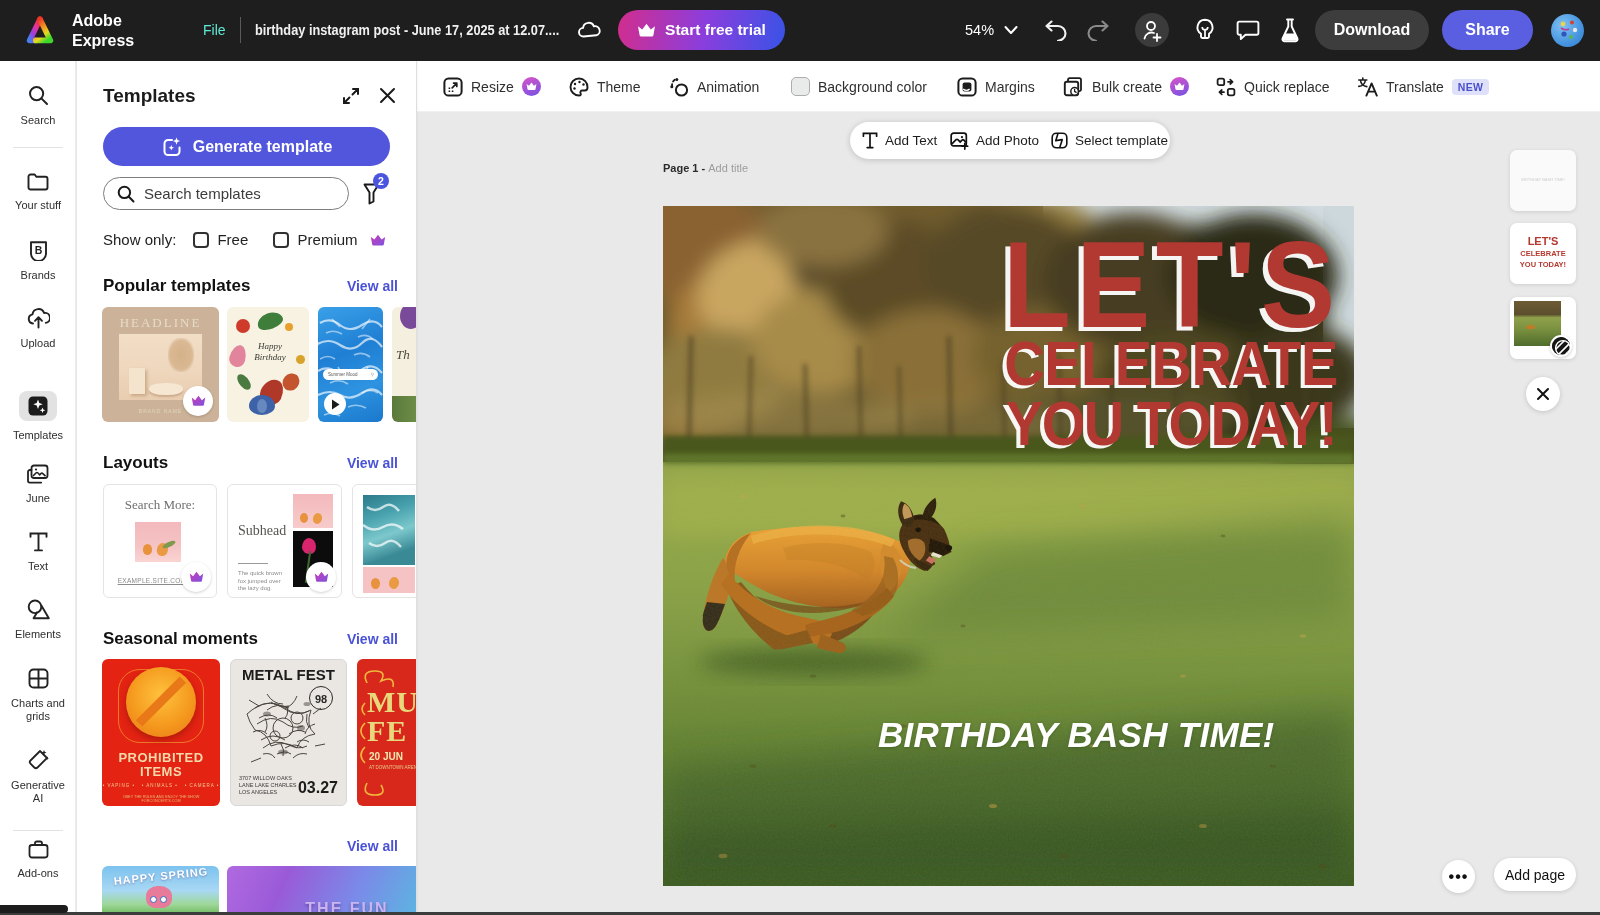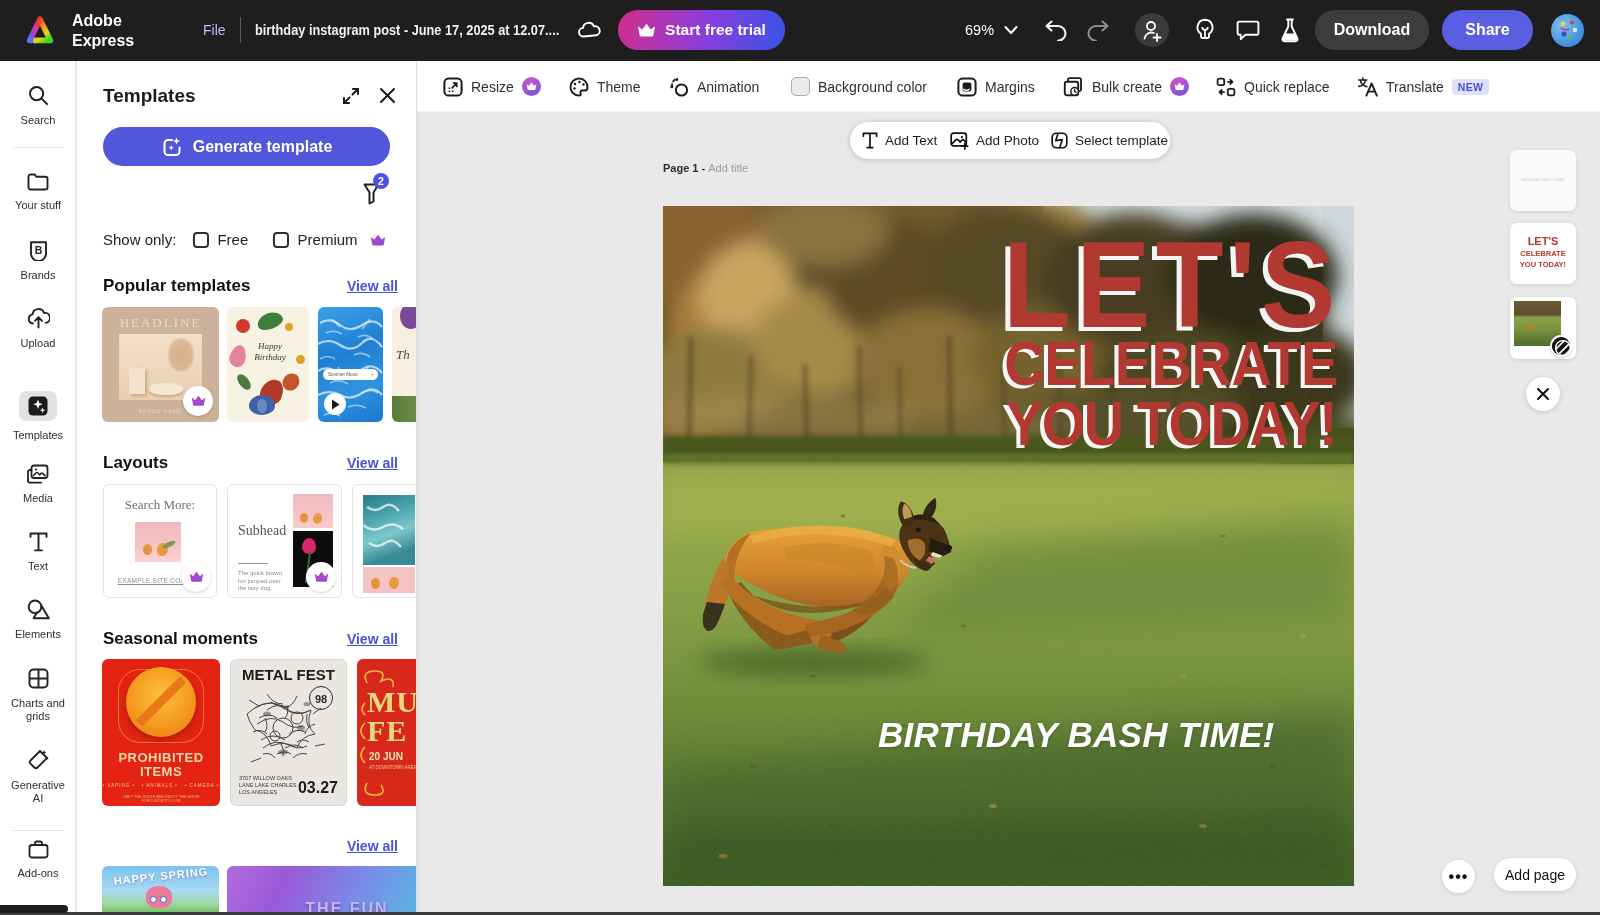--- a/index.html
+++ b/index.html
@@ -2,21 +2,21 @@
 <html><head>
 <meta charset="utf-8">
 <style>
 * { margin:0; padding:0; box-sizing:border-box; -webkit-font-smoothing:antialiased; }
 html,body { width:1600px; height:915px; overflow:hidden; background:#e9e9e9;
   font-family:"Liberation Sans", sans-serif; }
 
 #topbar { position:absolute; left:0; top:0; width:1600px; height:61px; background:#1e1e1e; z-index:50; }
 #topbar .logo { position:absolute; left:24px; top:14px; }
 #topbar .brand { position:absolute; left:72px; top:11px; color:#fff; font-weight:bold; font-size:16px; line-height:20px; }
-#topbar .file { position:absolute; left:203px; top:22px; color:#c4b5fd; font-size:14px; }
+#topbar .file { position:absolute; left:203px; top:22px; color:#5eead4; font-size:14px; }
 #topbar .vsep { position:absolute; left:240px; top:17px; width:1px; height:26px; background:#5a5a5a; }
 #topbar .docname { position:absolute; left:255px; top:22px; color:#f0f0f0; font-size:14.5px; font-weight:bold; transform:scaleX(0.88); transform-origin:left center; white-space:nowrap; }
 .cloudico { position:absolute; left:577px; top:18px; }
 #trialbtn { position:absolute; left:618px; top:10px; width:167px; height:40px; border-radius:20px;
   background:linear-gradient(100deg,#d22d8c 0%,#8a3edd 52%,#3853e6 100%);
   color:#fff; font-weight:bold; font-size:15.5px; display:flex; align-items:center; justify-content:center; gap:9px;}
 #zoomctl { position:absolute; left:965px; top:22px; color:#fff; font-size:14.5px; }
 .tico { position:absolute; top:0; }
 #download { position:absolute; left:1315px; top:10px; width:114px; height:40px; border-radius:20px; background:#3d3d3d;
   color:#fff; font-size:16px; font-weight:bold; display:flex; align-items:center; justify-content:center; }
@@ -38,21 +38,21 @@
 .pico { position:absolute; }
 #genbtn { position:absolute; left:26px; top:66px; width:287px; height:39px; border-radius:20px; background:#5156dd;
   color:#fff; font-size:16px; font-weight:bold; display:flex; align-items:center; justify-content:center; gap:10px; }
 #searchbox { position:absolute; left:26px; top:116px; width:246px; height:33px; border:1.8px solid #7d7d7d; border-radius:17px;
   display:flex; align-items:center; color:#3c3c3c; font-size:15px; }
 #filterbadge { position:absolute; left:296px; top:112px; width:16px; height:16px; border-radius:50%; background:#4b54de;
   color:#fff; font-size:10.5px; font-weight:bold; text-align:center; line-height:16px;}
 #showonly { position:absolute; left:26px; top:170px; font-size:15px; color:#222; }
 .cbx { display:inline-block; width:16px; height:16px; border:2px solid #323232; border-radius:4px; vertical-align:-3px; }
 .sechead { position:absolute; font-size:17px; color:#111; font-weight:bold; }
-.viewall { position:absolute; right:18px; font-size:14px; font-weight:bold; color:#4a52d8;text-decoration:underline; }
+.viewall { position:absolute; right:18px; font-size:14px; font-weight:bold; color:#4a52d8; }
 .thumb { position:absolute; border-radius:6px; overflow:hidden; }
 .crownbadge { position:absolute; width:30px; height:30px; border-radius:50%; background:#fff; display:flex; align-items:center; justify-content:center; box-shadow:0 1px 3px rgba(0,0,0,.18);}
 
 #toolbar { position:absolute; left:417px; top:61px; width:1183px; height:51px; background:#fff; z-index:20; border-bottom:1px solid #f0f0f0;}
 .tbitem { position:absolute; top:0; height:51px; display:flex; align-items:center; gap:8px; font-size:14px; color:#2f2f2f; }
 .minicrown { width:19px; height:19px; border-radius:50%; background:linear-gradient(160deg,#cf53cb 10%,#7d53e0 90%); display:flex; align-items:center; justify-content:center; }
 .newchip { background:#dfe0f9; color:#4a50c8; font-size:10.5px; font-weight:bold; border-radius:4px; padding:2px 6px; letter-spacing:.3px;}
 
 #canvas { position:absolute; left:417px; top:112px; width:1183px; height:803px; background:#e9e9e9; }
 #pagetitle { position:absolute; left:246px; top:50px; font-size:11px; color:#2c2c2c; font-weight:bold; }
@@ -98,21 +98,21 @@
   <div class="brand">Adobe<br>Express</div>
   <div class="file">File</div>
   <div class="vsep"></div>
   <div class="docname">birthday instagram post - June 17, 2025 at 12.07....</div>
   <svg class="cloudico" width="26" height="24" viewBox="0 0 26 24">
       <path d="M6.5 18.5 a4.3 4.3 0 0 1 -0.4 -8.6 a5.6 5.6 0 0 1 10.8 -1.5 a4.6 4.6 0 0 1 2.4 8.9 z" fill="none" stroke="#fff" stroke-width="1.9" stroke-linejoin="round"></path>
     </svg>
   <div id="trialbtn"><svg width="19" height="15" viewBox="0 0 19 15">
         <path d="M1 3.2 L5.2 6.4 L9.5 0.8 L13.8 6.4 L18 3.2 L16.4 12.2 a1.6 1.6 0 0 1 -1.6 1.3 L4.2 13.5 a1.6 1.6 0 0 1 -1.6 -1.3 Z" fill="#fff"></path>
       </svg>Start free trial</div>
-  <div id="zoomctl">69%</div>
+  <div id="zoomctl">54%</div>
   <svg class="tico" style="left:1004px; top:25px;" width="14" height="10" viewBox="0 0 14 10">
       <path d="M1.5 2 L7 8 L12.5 2" fill="none" stroke="#fff" stroke-width="2" stroke-linecap="round" stroke-linejoin="round"></path>
     </svg>
   <svg class="tico" style="left:1044px; top:20px;" width="24" height="21" viewBox="0 0 24 21">
       <path d="M7.5 1.5 L2.5 6 L7.5 10.5 M2.5 6 L14 6 a7.5 7.5 0 0 1 7.5 7.5 a7.5 7.5 0 0 1 -7.5 7.2" fill="none" stroke="#f2f2f2" stroke-width="2.1" stroke-linecap="round" stroke-linejoin="round"></path>
     </svg>
   <svg class="tico" style="left:1086px; top:20px;" width="24" height="21" viewBox="0 0 24 21">
       <path d="M16.5 1.5 L21.5 6 L16.5 10.5 M21.5 6 L10 6 a7.5 7.5 0 0 0 -7.5 7.5 a7.5 7.5 0 0 0 7.5 7.2" fill="none" stroke="#8a8a8a" stroke-width="2.1" stroke-linecap="round" stroke-linejoin="round"></path>
     </svg>
   <div class="tico" style="left:1135px; top:13px; width:34px; height:34px; border-radius:50%; background:#3b3b3b; position:absolute;">
@@ -185,21 +185,21 @@
       </svg>
     <div class="rlab" style="margin-top:8px;">Templates</div>
   </div>
   <div class="railitem" style="top:403px;">
     <svg class="ric" width="22" height="20" viewBox="0 0 22 20">
         <rect x="4.5" y="1.5" width="16" height="12.5" rx="2.5" fill="none" stroke="#222" stroke-width="1.8"></rect>
         <path d="M4.5 6 L2.8 6 a1.8 1.8 0 0 0 -1.8 1.8 l0 9 a1.8 1.8 0 0 0 1.8 1.8 l11.4 0" fill="none" stroke="#222" stroke-width="1.8" stroke-linecap="round"></path>
         <circle cx="9" cy="5.5" r="1.1" fill="#222"></circle>
         <path d="M6 12 l3.2-3.2 a1 1 0 0 1 1.5 0 l2 2 1.4-1.4 a1 1 0 0 1 1.5 0 l2.9 2.8" fill="none" stroke="#222" stroke-width="1.6"></path>
       </svg>
-    <div class="rlab">Media</div>
+    <div class="rlab">June</div>
   </div>
   <div class="railitem" style="top:471px;">
     <svg class="ric" width="19" height="20" viewBox="0 0 19 20">
         <path d="M1.5 4.8 L1.5 1.5 L17.5 1.5 L17.5 4.8 M9.5 1.8 L9.5 18 M6 18.4 L13 18.4" fill="none" stroke="#222" stroke-width="1.9" stroke-linecap="round"></path>
       </svg>
     <div class="rlab">Text</div>
   </div>
   <div class="railitem" style="top:538px;">
     <svg class="ric" width="23" height="21" viewBox="0 0 23 21">
         <circle cx="8" cy="7.8" r="6.3" fill="none" stroke="#222" stroke-width="1.9"></circle>
@@ -240,20 +240,27 @@
   <svg class="pico" style="left:302px; top:26px;" width="17" height="17" viewBox="0 0 17 17">
       <path d="M2 2 L15 15 M15 2 L2 15" stroke="#1a1a1a" stroke-width="2" stroke-linecap="round"></path>
     </svg>
   <div id="genbtn">
     <svg width="22" height="22" viewBox="0 0 22 22">
         <path d="M18.5 11.5 l0 4 a3.5 3.5 0 0 1 -3.5 3.5 l-8 0 a3.5 3.5 0 0 1 -3.5 -3.5 l0 -8 A3.5 3.5 0 0 1 7 4 l4 0" fill="none" stroke="#fff" stroke-width="2" stroke-linecap="round"></path>
         <path d="M15.5 1.5 l1 2.6 2.6 1 -2.6 1 -1 2.6 -1 -2.6 -2.6 -1 2.6 -1 z" fill="#fff"></path>
         <path d="M10.3 9 l0.8 2 2 0.8 -2 0.8 -0.8 2 -0.8 -2 -2 -0.8 2 -0.8 z" fill="#fff"></path>
       </svg>
     Generate template
+  </div>
+  <div id="searchbox">
+    <svg style="margin:0 9px 0 13px;" width="18" height="18" viewBox="0 0 18 18">
+        <circle cx="7.4" cy="7.4" r="5.7" fill="none" stroke="#1a1a1a" stroke-width="2"></circle>
+        <path d="M11.8 11.8 L16.5 16.5" stroke="#1a1a1a" stroke-width="2" stroke-linecap="round"></path>
+      </svg>
+    Search templates
   </div>
   <svg class="pico" style="left:286px; top:122px;" width="17" height="22" viewBox="0 0 17 22">
       <path d="M1.5 1.5 L15.5 1.5 L10.5 9.5 L10.5 18.5 L6.5 20.5 L6.5 9.5 Z" fill="none" stroke="#1a1a1a" stroke-width="1.9" stroke-linejoin="round"></path>
     </svg>
   <div id="filterbadge">2</div>
   <div id="showonly">Show only:&nbsp;&nbsp;&nbsp;&nbsp;<span class="cbx"></span>&nbsp;&nbsp;Free&nbsp;&nbsp;&nbsp;&nbsp;&nbsp;&nbsp;<span class="cbx"></span>&nbsp;&nbsp;Premium&nbsp;&nbsp;
     <svg width="16" height="13" viewBox="0 0 19 15" style="vertical-align:-2px;">
         <defs>
           <linearGradient id="crg" x1="0" y1="0" x2="1" y2="1">
             <stop offset="0" stop-color="#c93cb4"></stop>

